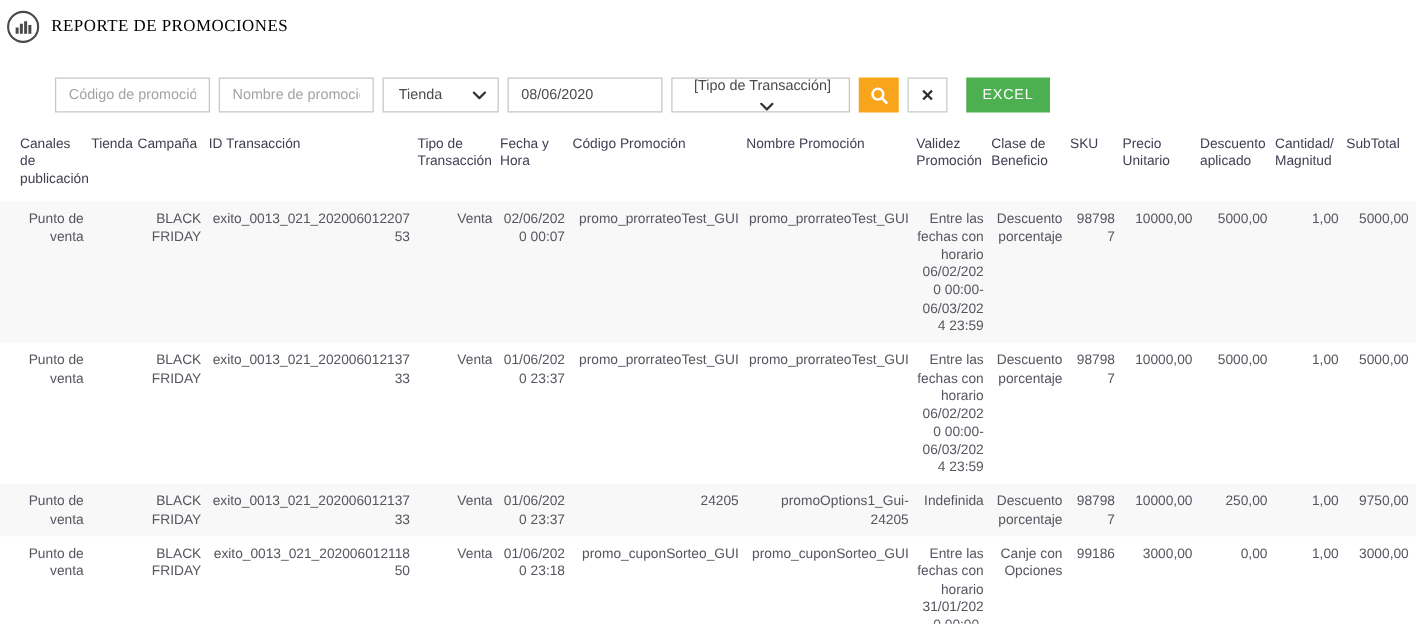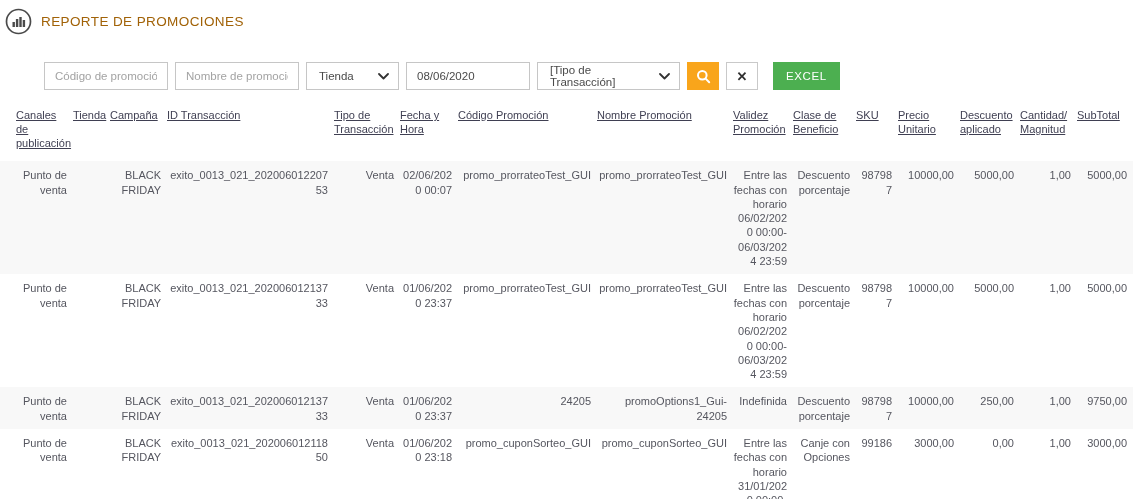--- a/index.html
+++ b/index.html
@@ -3,44 +3,44 @@
 <meta charset="utf-8">
 <style>
   html,body{margin:0;padding:0;}
   body{
     width:1133px;height:499px;overflow:hidden;background:#fff;
     font-family:"Liberation Sans",sans-serif;color:#55565f;
   }
   
   .app-header{display:flex;align-items:center;padding:6px 0 0 5px;height:30px;}
   .logo-circle{width:27px;height:27px;flex:0 0 auto;}
-  .app-title{margin-left:9px;font-size:13.5px;color:#a16207;letter-spacing:.4px;font-weight:400;}
+  .app-title{margin-left:9px;font-size:13.5px;color:#000000;letter-spacing:.4px;font-weight:400;font-family:Liberation Serif, serif;}
   
   .filter-bar{display:flex;align-items:center;gap:7px;margin:26px 0 0 44px;height:28px;}
   .f-input{
     height:28px;box-sizing:border-box;border:1px solid #c6c6c6;background:#fff;
     padding:0 10px;font-size:11.5px;color:#4a4a4a;font-family:"Liberation Sans",sans-serif;outline:none;
   }
   .f-input::placeholder{color:#a3a3a3;}
-  .w124{width:124px;} .w93{width:93px;} .w143{width:143px;}
+  .w124{width:124px;} .w93{width:93px;} .w143{width:143px;flex-direction:column;}
   .f-select{
     height:28px;box-sizing:border-box;border:1px solid #c6c6c6;background:#fff;cursor:pointer;
     display:flex;align-items:center;justify-content:space-between;
     padding:0 9px 0 12px;font-size:11.5px;color:#4a4a4a;
   }
   .f-select .chev{display:flex;align-items:center;margin-left:6px;}
   .btn{height:28px;box-sizing:border-box;border:none;cursor:pointer;display:flex;align-items:center;justify-content:center;font-family:"Liberation Sans",sans-serif;}
   .btn-search{width:32px;background:#F9A51B;}
   .btn-clear{width:32px;background:#fff;border:1px solid #c9c9c9;color:#2f2f2f;font-size:13px;font-weight:bold;}
   .btn-excel{background:#4CAF50;color:#fff;font-size:11.5px;letter-spacing:.6px;padding:12px 13px;margin-left:8px;}
   
   table{width:1133px;table-layout:fixed;border-collapse:collapse;margin-top:13px;font-size:11px;}
   th{
     text-align:left;vertical-align:top;font-weight:400;color:#3f3f52;
-    padding:5px 6px 11px 0;line-height:1.28;text-decoration:underline;
+    padding:5px 6px 11px 0;line-height:1.28;
   }
   td{
     text-align:right;vertical-align:top;color:#55565f;
     padding:7px 6px 6px 0;line-height:1.3;word-wrap:break-word;
   }
   th:first-child,td:first-child{padding-left:16px;}
   tr.alt{background:#f8f8f8;}
 </style>
 </head>
 <body>

